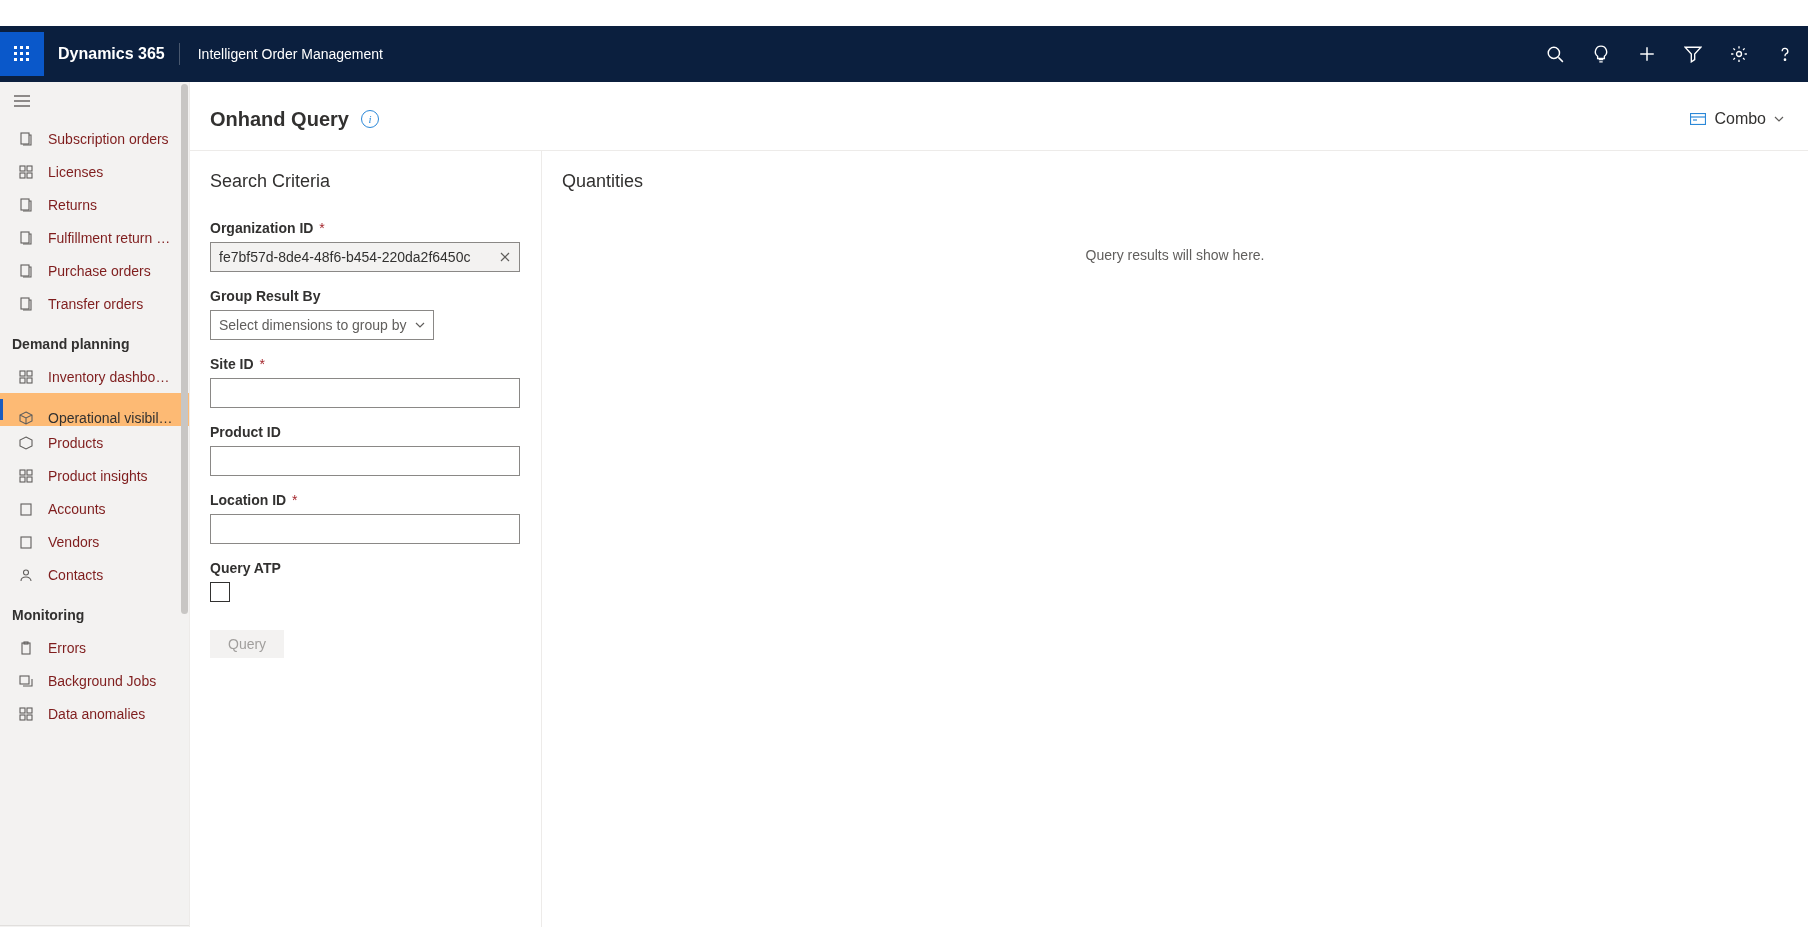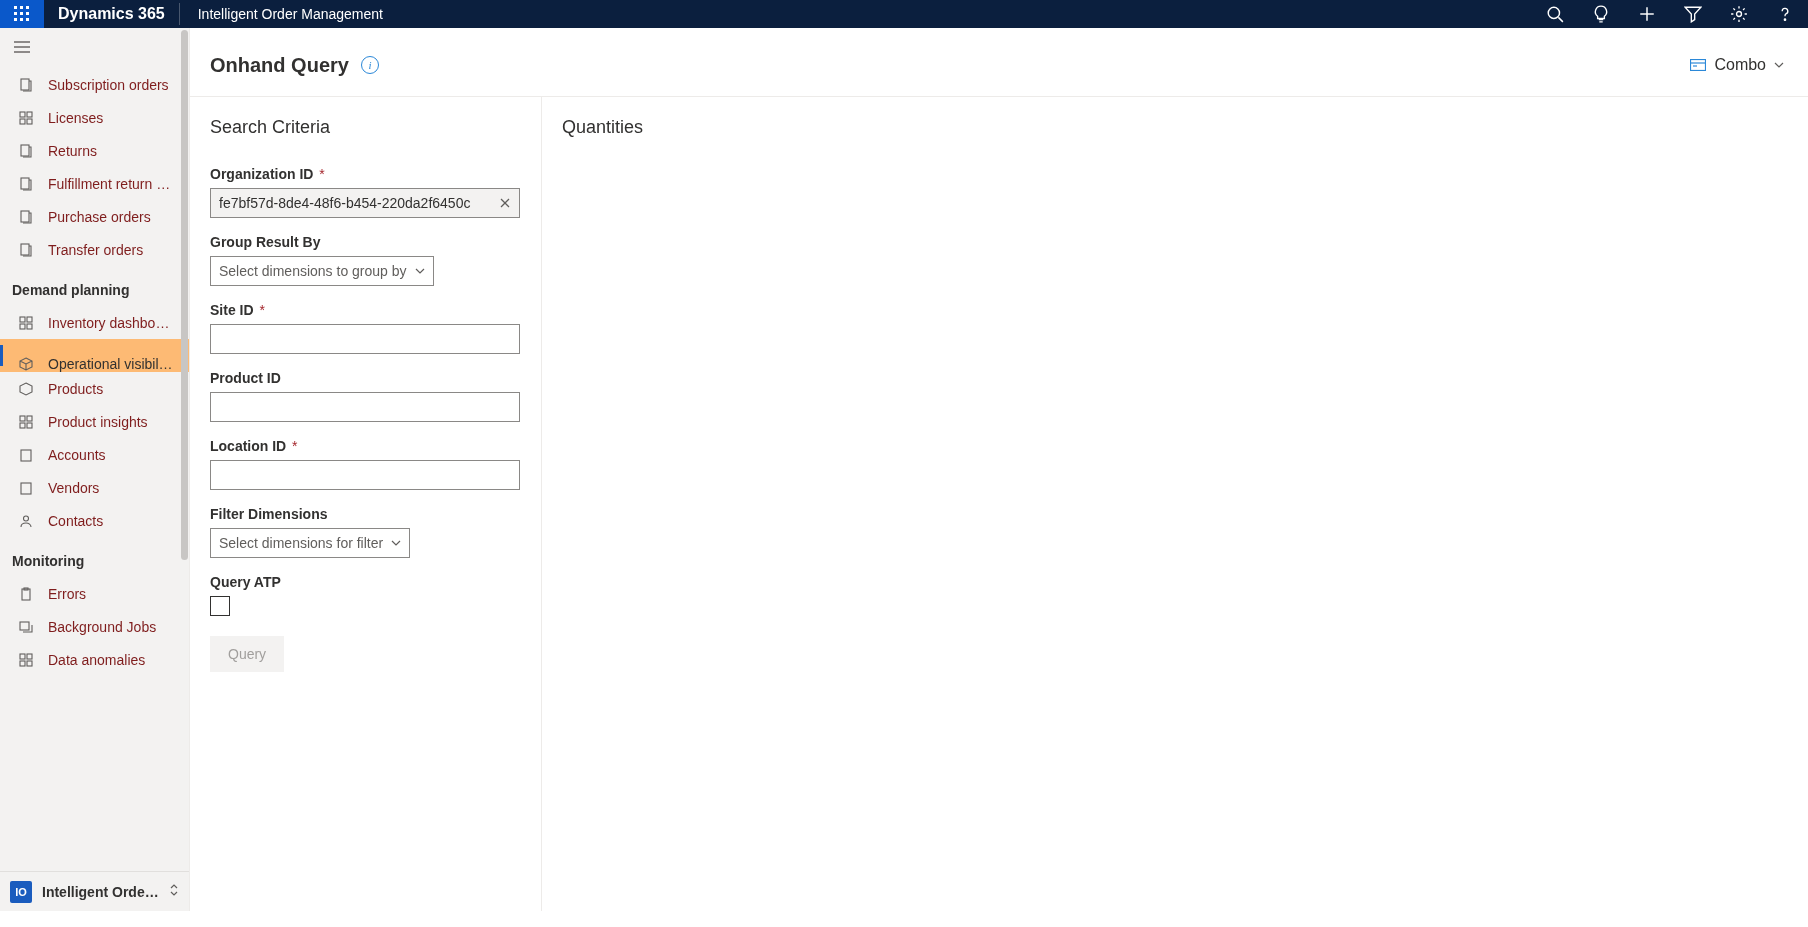--- a/index.html
+++ b/index.html
@@ -6,25 +6,26 @@
   body {
     font-family: "Segoe UI", -apple-system, BlinkMacSystemFont, sans-serif;
     font-size: 14px;
     color: #323130;
     background: #ffffff;
     overflow: hidden;
   }
 
   
   .topbar {
-    height: 28px;
+    height: 56px;
     background: #0b1f3e;
     display: flex;
     align-items: center;
     color: #ffffff;
+    margin-top: 26px;
   }
   .waffle {
     width: 44px; height: 44px;
     background: #0a58ca;
     display: flex; align-items: center; justify-content: center;
     cursor: pointer;
   }
   .brand {
     font-weight: 600;
     font-size: 16px;
@@ -275,22 +276,22 @@
   .chev { color:#605e5c; }
 
   .checkbox {
     width:20px; height:20px;
     border:1px solid #323130;
     background:#ffffff;
     cursor:pointer;
   }
 
   .query-btn {
-    margin-top: 4px;
-    height:36px;
+    margin-top: 12px;
+    height:28px;
     padding: 0 18px;
     border:none;
     background:#f3f2f1;
     color:#a19f9d;
     font-size:14px;
     cursor:default;
   }
 </style>
 </head>
 <body>
@@ -588,36 +589,28 @@
         <div class="form-field">
           <label class="form-label">Product ID</label>
           <input type="text" class="text-input" style="">
         </div>
 
         <div class="form-field">
           <label class="form-label"><span>Location ID</span><span class="req"> *</span></label>
           <input type="text" class="text-input" style="">
         </div>
 
-        <div class="form-field">
-          <label class="form-label">Filter Dimensions</label>
-          <div class="dropdown narrow">
-            <span>Select dimensions for filter</span>
-            <svg class="chev" width="10" height="6" viewBox="0 0 10 6" fill="none" stroke="#605e5c" stroke-width="1.2">
-                <path d="M1 1l4 4 4-4"></path>
-              </svg>
-          </div>
-        </div>
 
         <div class="form-field">
           <label class="form-label">Query ATP</label>
           <div class="checkbox"></div>
         </div>
 
         <button class="query-btn" disabled="">Query</button>
       </section>
 
       <section class="col-quant">
         <h2 class="section-title">Quantities</h2>
+        <div class="quant-empty">Query results will show here.</div>
       </section>
     </div>
   </main>
 </div>
 
 </body></html>

